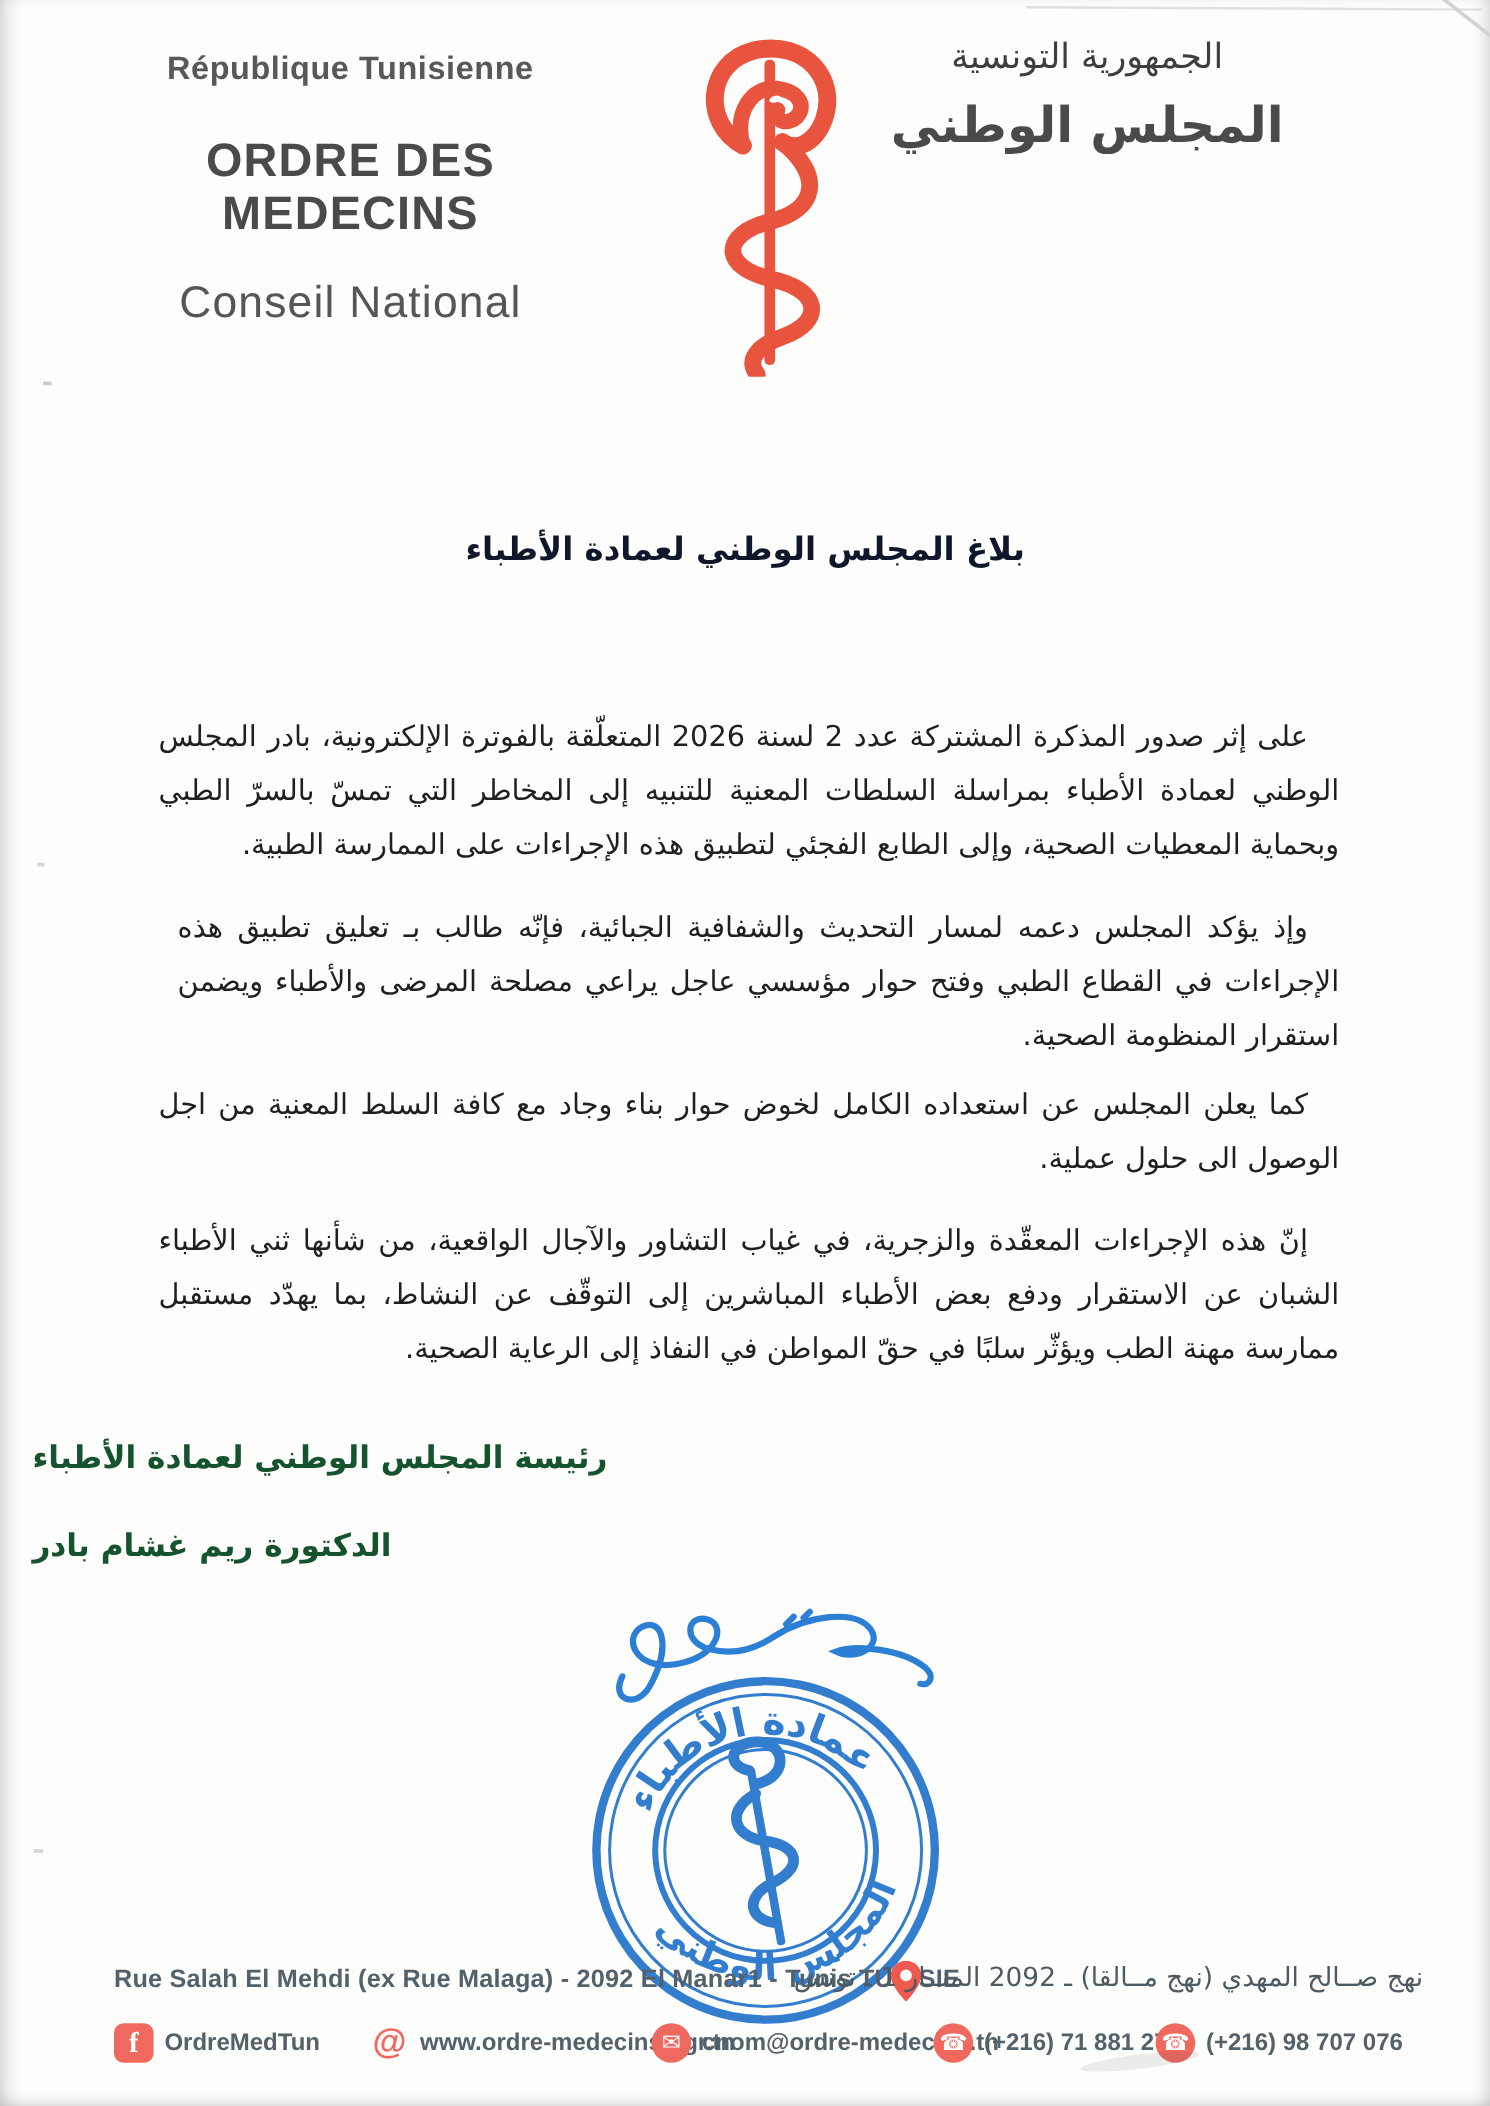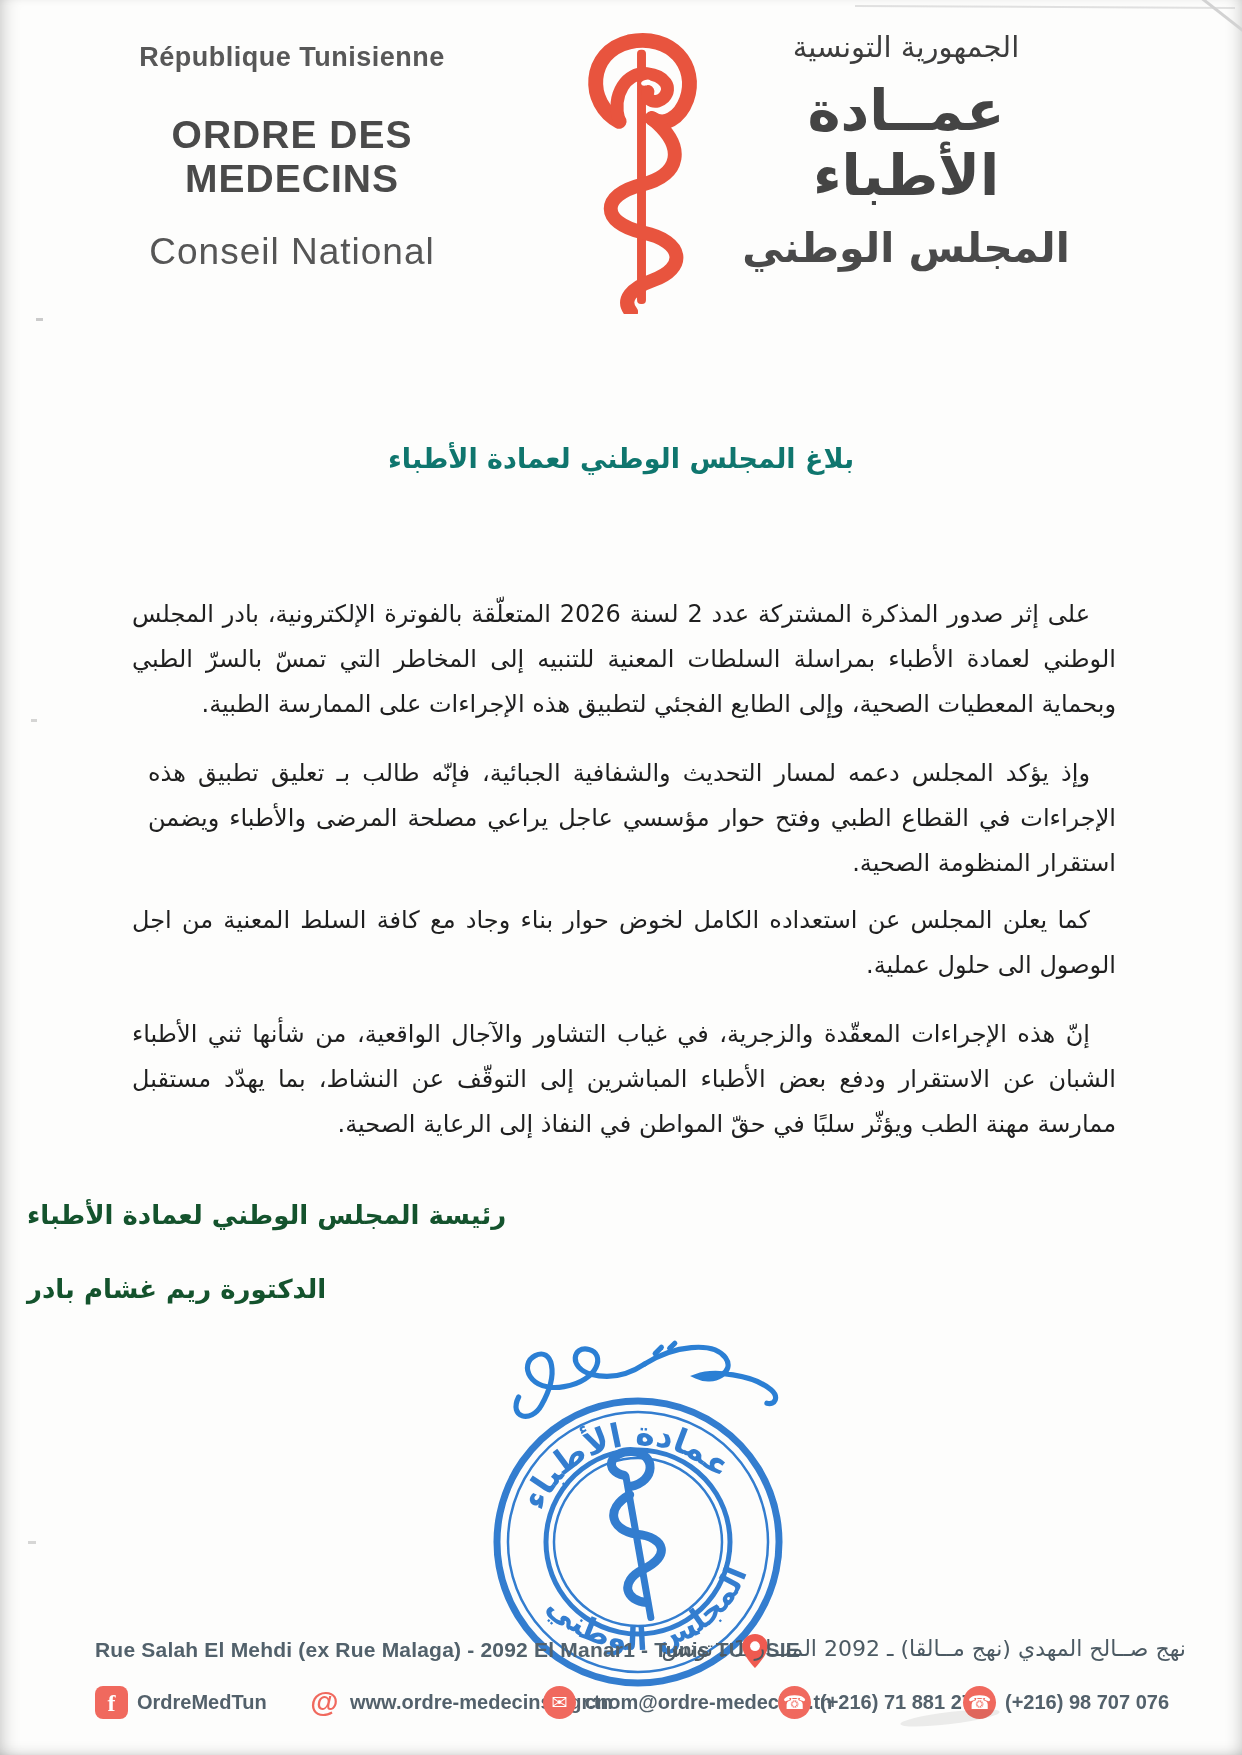--- a/index.html
+++ b/index.html
@@ -36,21 +36,21 @@
   .hdr-ar .l2{font-size:56px;font-weight:bold;margin-top:14px;color:#444;}
   .hdr-ar .l3{font-size:41px;font-weight:bold;margin-top:16px;color:#4a4a4a;}
   .dateline{
     position:absolute;left:140px;top:268px;width:270px;
     direction:rtl;text-align:center;font-size:24px;color:#2b2b2b;
   }
   
   .doc-title{
     position:absolute;left:0;top:443px;width:100%;
     text-align:center;direction:rtl;
-    font-size:27px;font-weight:bold;color:#0f766e;
+    font-size:27px;font-weight:bold;color:#0f172a;
   }
   .content{
     position:absolute;left:132px;top:592px;width:984px;max-height:612px;overflow:hidden;
     direction:rtl;
   }
   .content p{
     margin:0 0 24px 0;
     font-size:24px;line-height:45px;color:#1f1f1f;
     text-align:justify;text-indent:26px;
   }
@@ -108,21 +108,20 @@
         <path d="M52,96 C18,78 20,26 62,16 C104,7 132,40 120,74 C113,93 97,102 85,93" stroke-width="15"></path>
         <path d="M52,96 C44,68 60,46 80,48 C98,50 106,62 97,72 C90,79 78,76 81,66" stroke-width="13"></path>
         <path d="M85,93 C120,122 114,150 74,160 C34,170 32,198 76,208 C118,217 120,244 86,256 C64,264 54,276 64,288" stroke-width="14"></path>
       </g>
       <ellipse cx="79" cy="57" rx="5" ry="2.8" fill="#ffffff" transform="rotate(-15 79 57)"></ellipse>
     </svg>
   </div>
 
   <div class="hdr-ar">
     <div class="l1">الجمهورية التونسية</div>
-    <div class="l2">عمــادة الأطباء</div>
     <div class="l3">المجلس الوطني</div>
   </div>
 
 
   <div class="doc-title">بلاغ المجلس الوطني لعمادة الأطباء</div>
 
   <div class="content">
     <p>على إثر صدور المذكرة المشتركة عدد 2 لسنة 2026 المتعلّقة بالفوترة الإلكترونية، بادر المجلس الوطني لعمادة الأطباء بمراسلة السلطات المعنية للتنبيه إلى المخاطر التي تمسّ بالسرّ الطبي وبحماية المعطيات الصحية، وإلى الطابع الفجئي لتطبيق هذه الإجراءات على الممارسة الطبية.</p>
     <p class="tight">وإذ يؤكد المجلس دعمه لمسار التحديث والشفافية الجبائية، فإنّه طالب بـ تعليق تطبيق هذه الإجراءات في القطاع الطبي وفتح حوار مؤسسي عاجل يراعي مصلحة المرضى والأطباء ويضمن استقرار المنظومة الصحية.</p>
     <p>كما يعلن المجلس عن استعداده الكامل لخوض حوار بناء وجاد مع كافة السلط المعنية من اجل الوصول الى حلول عملية.</p>

